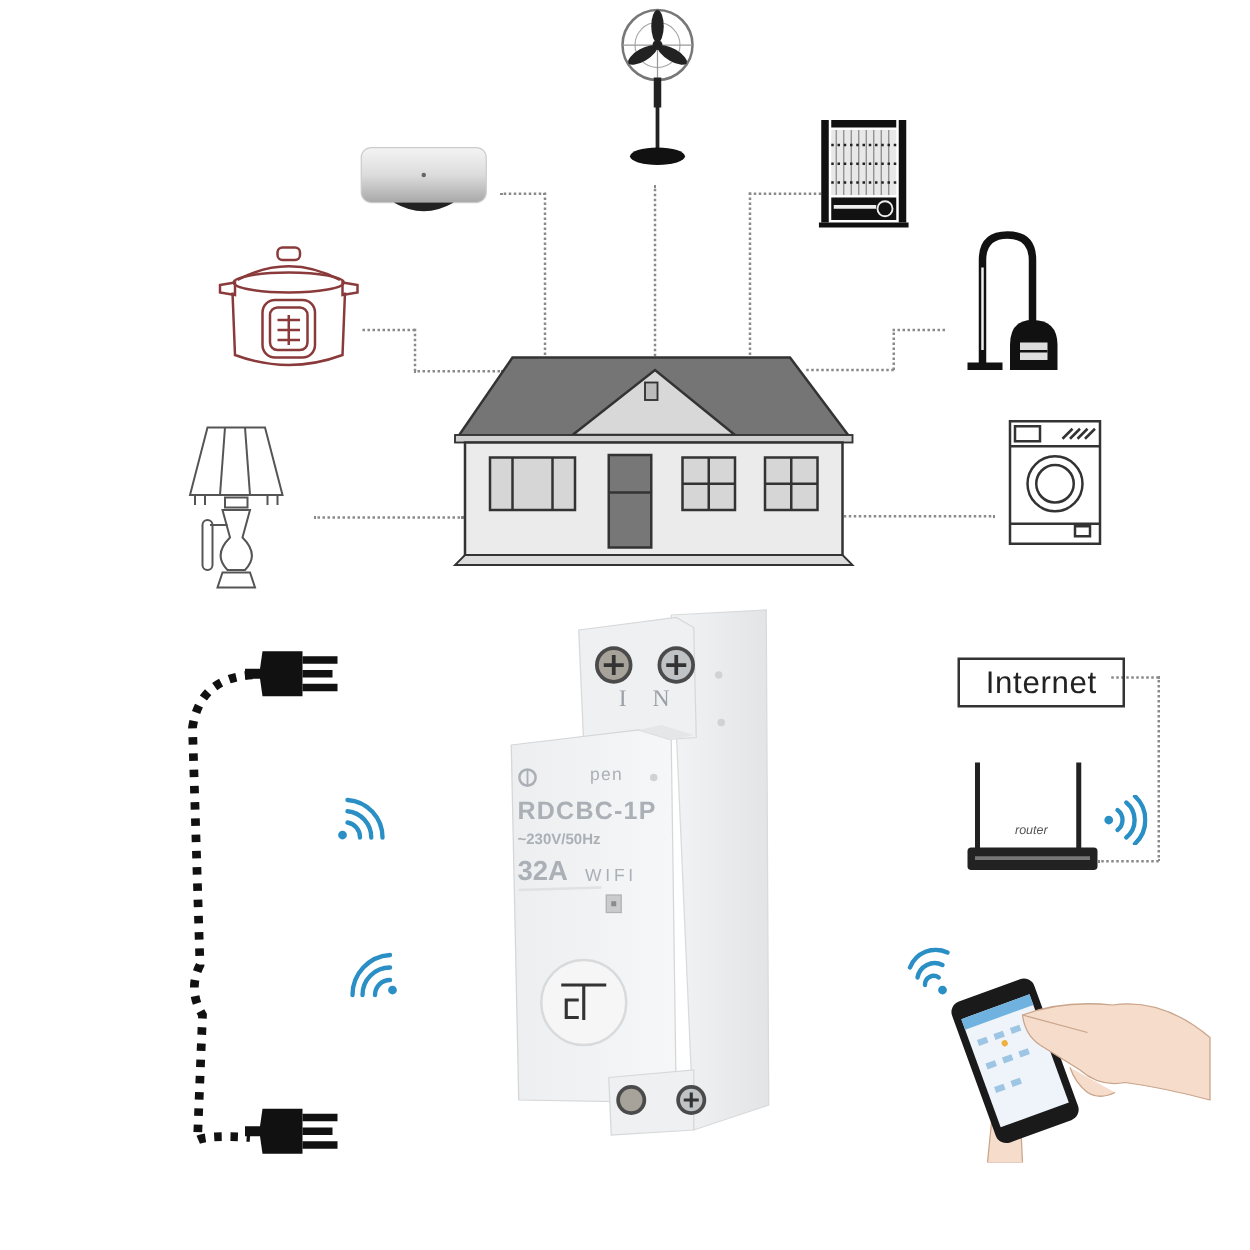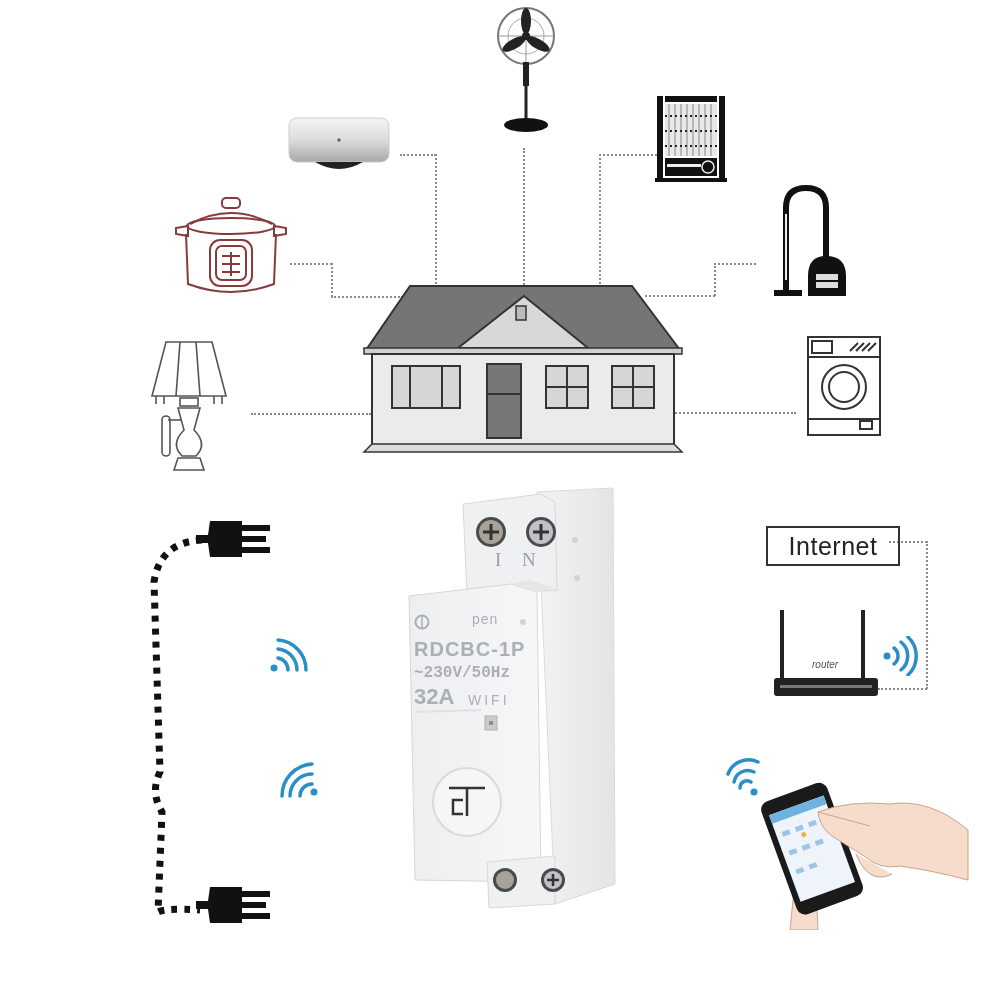--- a/index.html
+++ b/index.html
@@ -343,15 +343,15 @@
 
 <div class="in-lbl">I N</div>
 <div class="abs" style="left:414px;top:614px;">
   <svg width="18" height="16" viewBox="0 0 18 16">
     <circle cx="8" cy="8" r="6.5" fill="none" stroke="#aab0b6" stroke-width="2"></circle>
     <line x1="8" y1="2" x2="8" y2="14" stroke="#aab0b6" stroke-width="1.5"></line>
   </svg>
 </div>
 <div class="brk-text" style="left:432px;top:611px;font-size:14px;font-weight:normal;letter-spacing:1px;margin-left:40px;">pen</div>
 <div class="brk-text" style="left:414px;top:638px;font-size:20px;letter-spacing:1px;">RDCBC-1P</div>
-<div class="brk-text" style="left:414px;top:664px;font-size:16px;font-family:Liberation Mono, monospace;">~230V/50Hz</div>
+<div class="brk-text" style="left:414px;top:664px;font-size:12px;">~230V/50Hz</div>
 <div class="brk-text" style="left:414px;top:684px;font-size:22px;">32A</div>
 <div class="brk-text" style="left:468px;top:692px;font-size:14px;letter-spacing:3px;font-weight:normal;">WIFI</div>
 
 </body></html>

